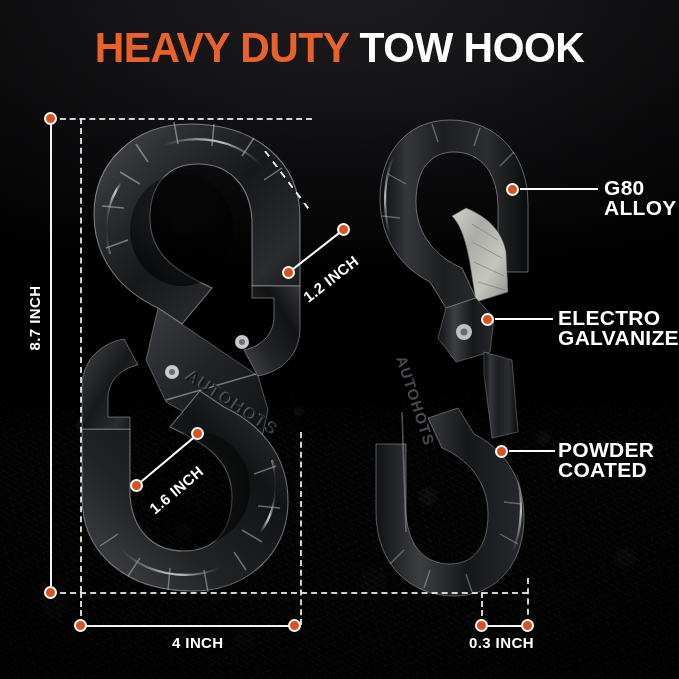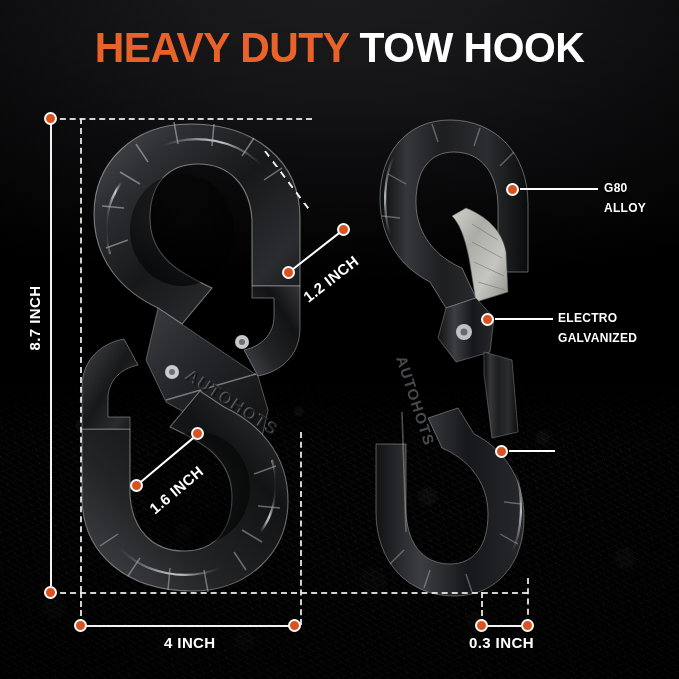--- a/index.html
+++ b/index.html
@@ -100,21 +100,21 @@
     font-size:15px;
   }
 
   
   .callout-line{
     position:absolute;height:2px;background:#ffffff;
   }
   .callout-text{
     position:absolute;
     color:#ffffff;font-weight:bold;
-    font-size:12px;line-height:20px;
+    font-size:21px;line-height:20px;
     letter-spacing:.3px;
     white-space:pre-line;
     text-shadow:0 1px 2px rgba(0,0,0,.9);
   }
   .diag-line{
     position:absolute;height:2px;background:#ffffff;
     transform-origin:left center;
   }
 </style>
 </head>
@@ -336,35 +336,37 @@
   <div class="dimlabel" style="left:300px;top:292px;transform:rotate(-38deg);transform-origin:left top;">1.2 INCH</div>
 
   <div class="diag-line" style="left:136px;top:485px;width:78px;transform:rotate(-40deg);"></div>
   <div class="dot" style="left:130px;top:479px;"></div>
   <div class="dot" style="left:191px;top:427px;"></div>
   <div class="dimlabel" style="left:146px;top:504px;transform:rotate(-40deg);transform-origin:left top;">1.6 INCH</div>
 
   <div class="solid-h" style="left:86px;top:625px;width:208px;"></div>
   <div class="dot" style="left:74px;top:619px;"></div>
   <div class="dot" style="left:288px;top:619px;"></div>
-  <div class="dimlabel" style="left:164px;top:634px;text-align:right;">4 INCH</div>
+  <div class="dimlabel" style="left:172px;top:634px;text-align:right;">4 INCH</div>
 
   <div class="dash-v" style="left:481px;top:592px;height:33px;"></div>
   <div class="dash-v" style="left:527px;top:578px;height:47px;"></div>
   <div class="solid-h" style="left:487px;top:625px;width:34px;"></div>
   <div class="dot" style="left:475px;top:619px;"></div>
   <div class="dot" style="left:521px;top:619px;"></div>
   <div class="dimlabel" style="left:469px;top:634px;">0.3 INCH</div>
 
   <div class="dot" style="left:506px;top:183px;"></div>
   <div class="callout-line" style="left:520px;top:188px;width:78px;"></div>
   <div class="callout-text" style="left:604px;top:178px;">G80
 ALLOY</div>
 
   <div class="dot" style="left:481px;top:313px;"></div>
   <div class="callout-line" style="left:495px;top:318px;width:58px;"></div>
   <div class="callout-text" style="left:558px;top:308px;">ELECTRO
 GALVANIZED</div>
 
   <div class="dot" style="left:495px;top:445px;"></div>
   <div class="callout-line" style="left:509px;top:450px;width:46px;"></div>
+  <div class="callout-text" style="left:558px;top:440px;">POWDER
+COATED</div>
 
 </div>
 
 </body></html>

